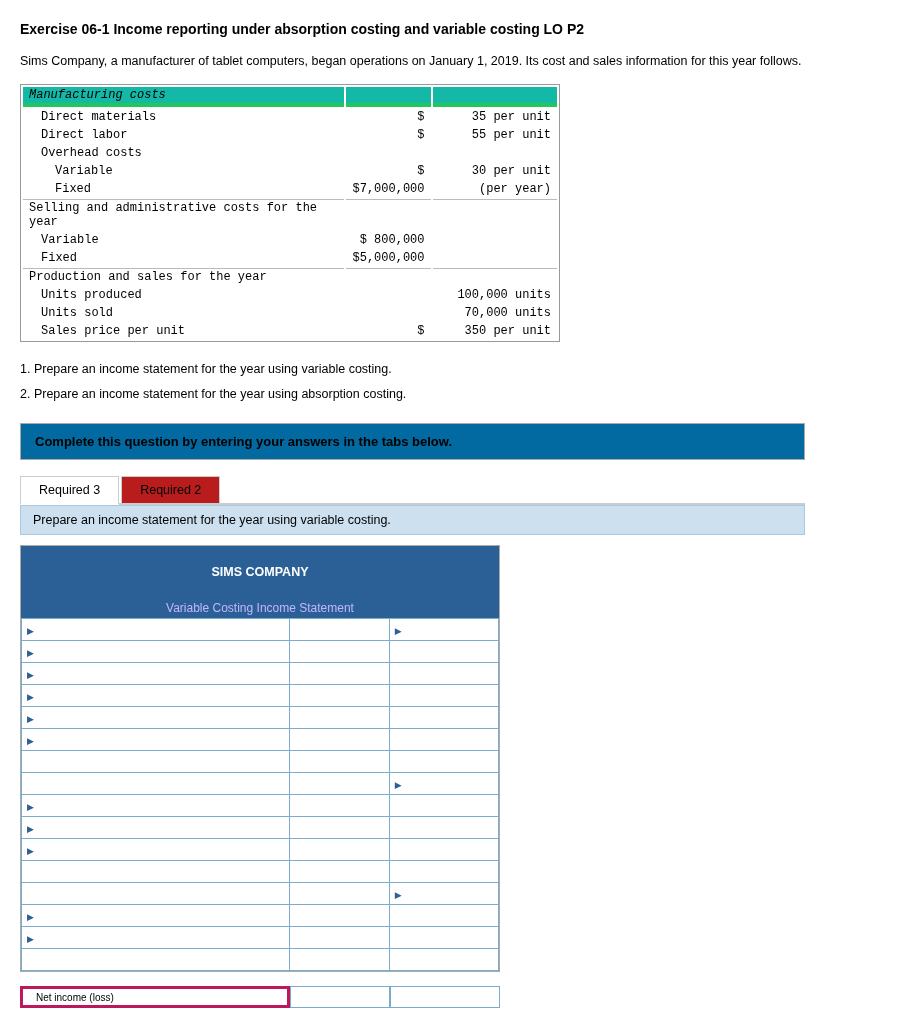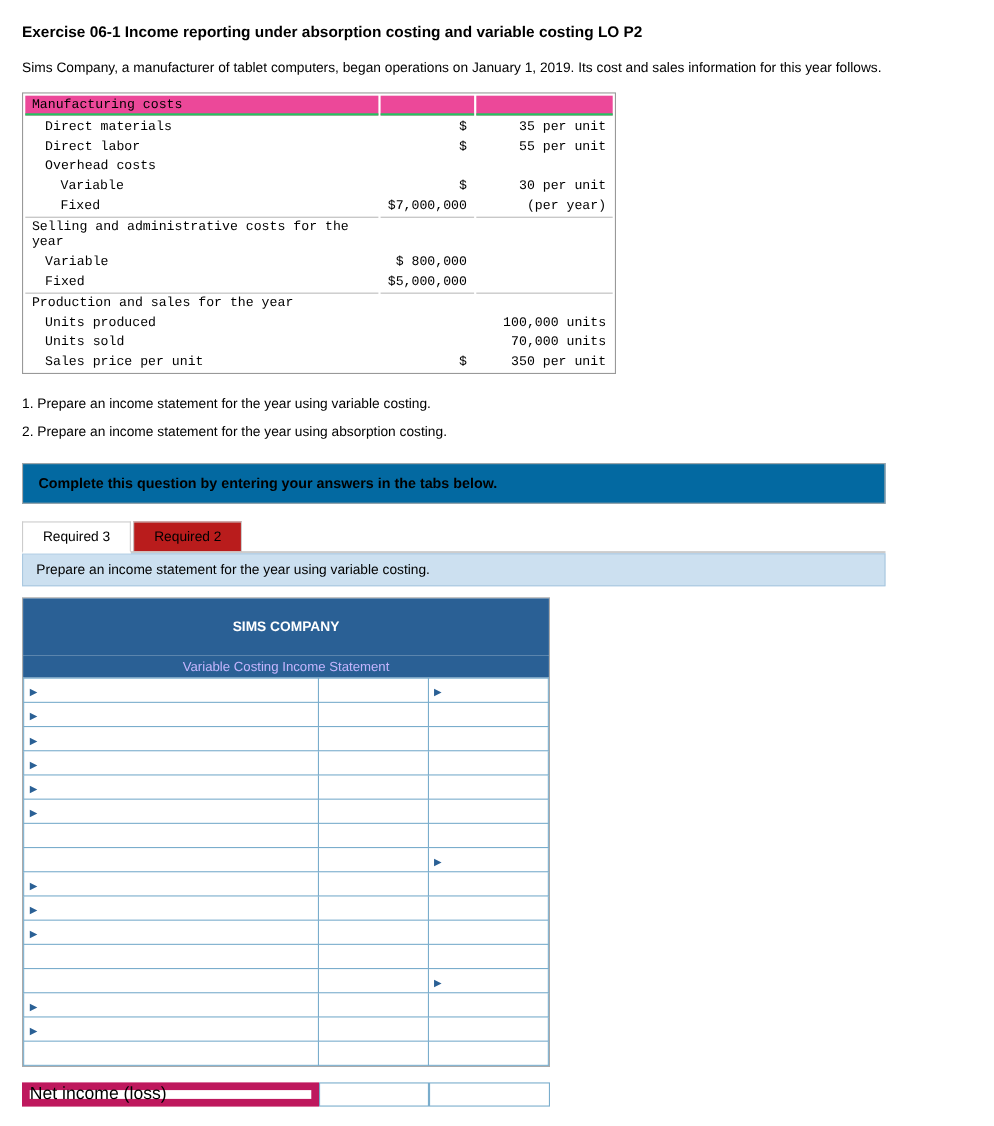--- a/index.html
+++ b/index.html
@@ -28,22 +28,23 @@
       width: 540px;
       margin-bottom: 16px;
       font-size: 12px;
       font-family: 'Courier New', monospace;
     }
     .data-table td {
       padding: 1px 6px;
       vertical-align: top;
     }
     .data-table tr:first-child td {
-      background: #ec4899;
-      border-bottom: 2px solid #22c55e;
+      background: #14b8a6;
+      border-bottom: 4px solid #22c55e;
+      font-style: italic;
     }
     .indent1 { padding-left: 18px !important; }
     .indent2 { padding-left: 32px !important; }
     .col-label { width: 340px; }
     .col-dollar { width: 60px; text-align: right; }
     .col-value { width: 130px; text-align: right; }
     .row-separator td { border-top: 1px solid #bbb; }
 
     
     .instructions {
@@ -366,21 +367,21 @@
     <tr>
       <td class="col-label-cell"></td>
       <td class="col-mid-cell"></td>
       <td class="col-right-cell"></td>
     </tr>
   </tbody>
     </table>
 </div>
 
 <div style="display:flex; align-items:center; margin-bottom: 16px; width:480px;">
-  <div style="width:270px; padding: 3px 0; font-size:16px; border:7px solid #be185d; height:22px; display:flex; align-items:center;">Net income (loss)</div>
+  <div style="width:270px; padding: 3px 13px; font-size:10px; border:3px solid #be185d; height:22px; display:flex; align-items:center;">Net income (loss)</div>
   <div style="width:100px; border:1px solid #7aadcc; height:22px;"></div>
   <div style="width:110px; border:1px solid #7aadcc; height:22px;"></div>
 </div>
 
 <div class="nav-buttons">
   <button class="nav-btn">&lt; Required 1</button>
   <button class="nav-btn active-btn">Required 2 &gt;</button>
 </div>
 
 </body></html>

